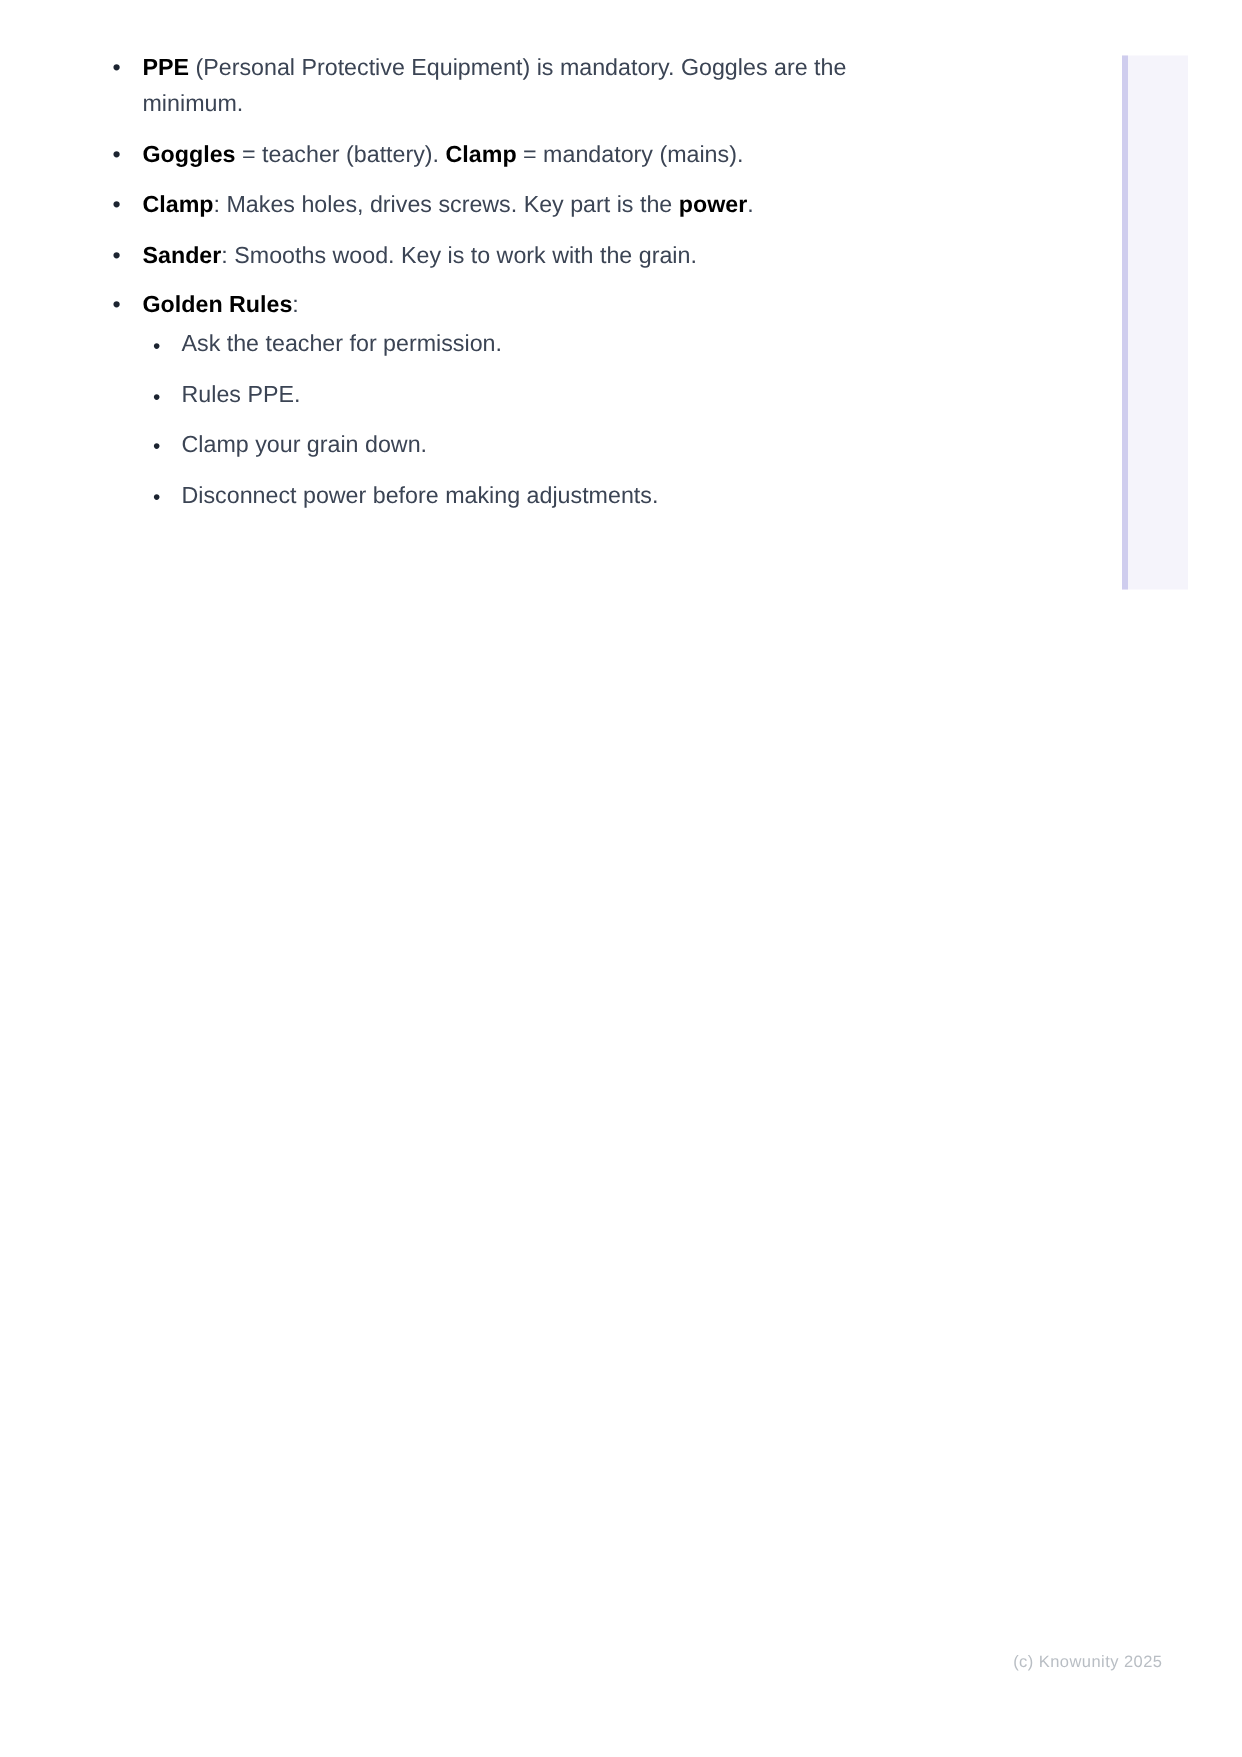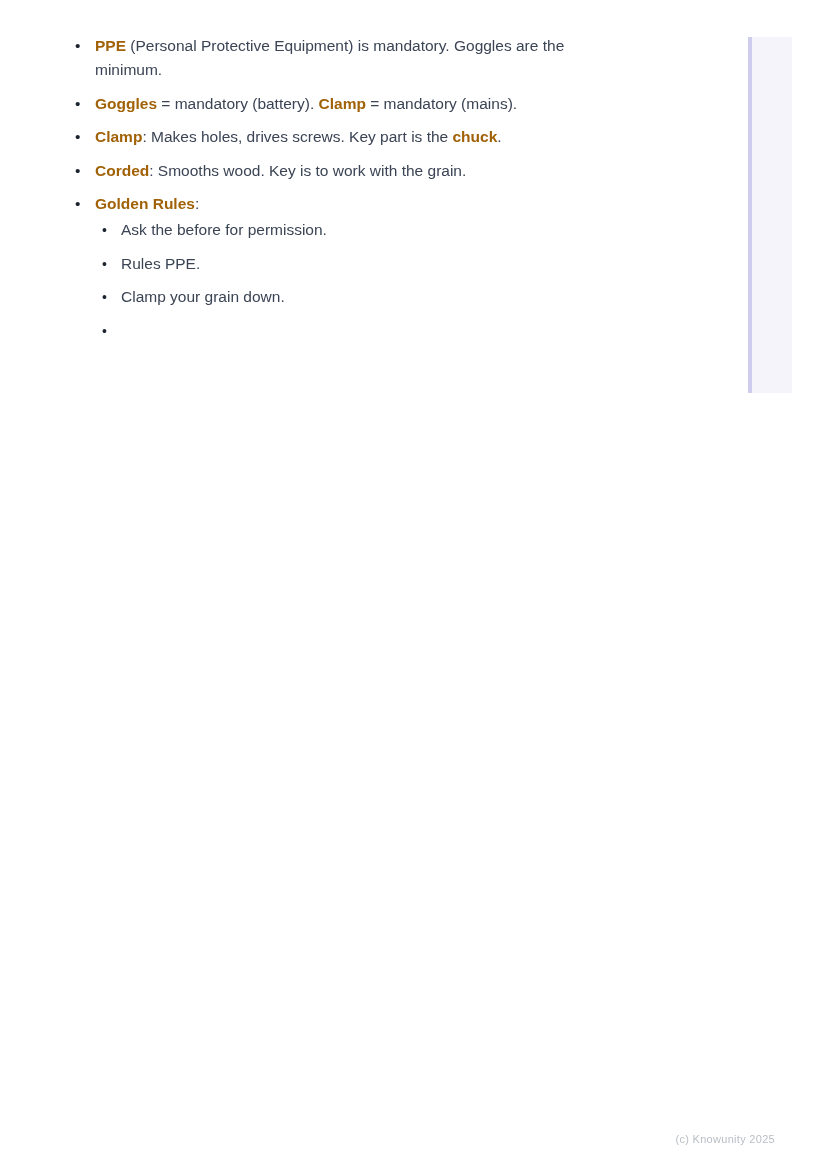--- a/index.html
+++ b/index.html
@@ -52,78 +52,77 @@
   .sub-list > li:first-child { margin-top: 0; margin-top: 1px; }
   .sub-list > li > .bullet-dot {
     position: absolute;
     left: 7px;
     top: 0;
     color: #1c2430;
     font-size: 14px;
   }
   .b {
     font-weight: bold;
-    color: #a16207;
+    color: #000000;
   }
   .side-panel {
     position: absolute;
     left: 748px;
     top: 37px;
     width: 44px;
     height: 356px;
     background: #f5f4fb;
     border-left: 4px solid #cfcdee;
   }
   .copyright-footer {
     position: absolute;
     top: 1102px;
     right: 53px;
     font-size: 11px;
     letter-spacing: 0.3px;
     color: #b9bec4;
-    margin-top: 31px;
   }
 </style>
 </head>
 <body>
 
 <div class="page">
 
   <ul class="notes-list">
 
     <li>
       <span class="bullet-dot">•</span><span class="b">PPE</span><span> (Personal Protective Equipment) is mandatory. Goggles are the minimum.</span>
     </li>
 
     <li>
-      <span class="bullet-dot">•</span><span class="b">Goggles</span><span> = mandatory (battery). </span><span class="b">Clamp</span><span> = mandatory (mains).</span>
+      <span class="bullet-dot">•</span><span class="b">Goggles</span><span> = teacher (battery). </span><span class="b">Clamp</span><span> = mandatory (mains).</span>
     </li>
 
     <li>
-      <span class="bullet-dot">•</span><span class="b">Clamp</span><span>: Makes holes, drives screws. Key part is the </span><span class="b">chuck</span><span>.</span>
+      <span class="bullet-dot">•</span><span class="b">Clamp</span><span>: Makes holes, drives screws. Key part is the </span><span class="b">power</span><span>.</span>
     </li>
 
     <li>
-      <span class="bullet-dot">•</span><span class="b">Corded</span><span>: Smooths wood. Key is to work with the grain.</span>
+      <span class="bullet-dot">•</span><span class="b">Sander</span><span>: Smooths wood. Key is to work with the grain.</span>
     </li>
 
     <li>
       <span class="bullet-dot">•</span><span class="b">Golden Rules</span><span>:</span>
       <ul class="sub-list">
         <li>
-          <span class="bullet-dot">•</span><span>Ask the before for permission.</span>
+          <span class="bullet-dot">•</span><span>Ask the teacher for permission.</span>
         </li>
         <li>
           <span class="bullet-dot">•</span><span>Rules PPE.</span>
         </li>
         <li>
           <span class="bullet-dot">•</span><span>Clamp your grain down.</span>
         </li>
         <li>
-          <span class="bullet-dot">•</span>
+          <span class="bullet-dot">•</span><span>Disconnect power before making adjustments.</span>
         </li>
       </ul>
     </li>
 
   </ul>
 
   <div class="side-panel"></div>
 
   <div class="copyright-footer">(c) Knowunity 2025</div>
 

